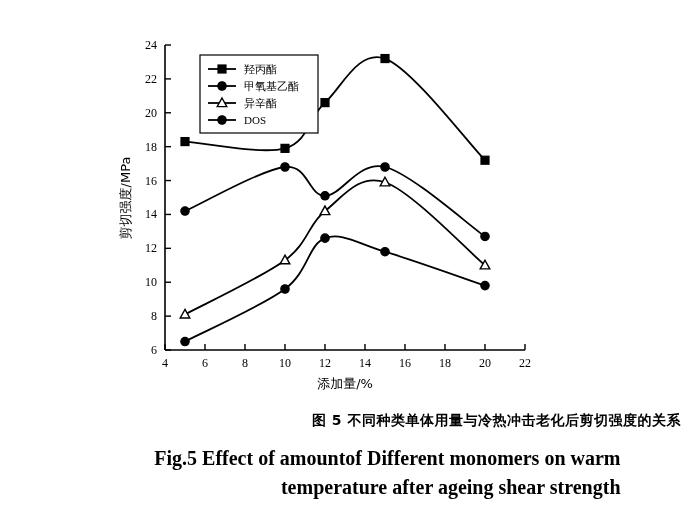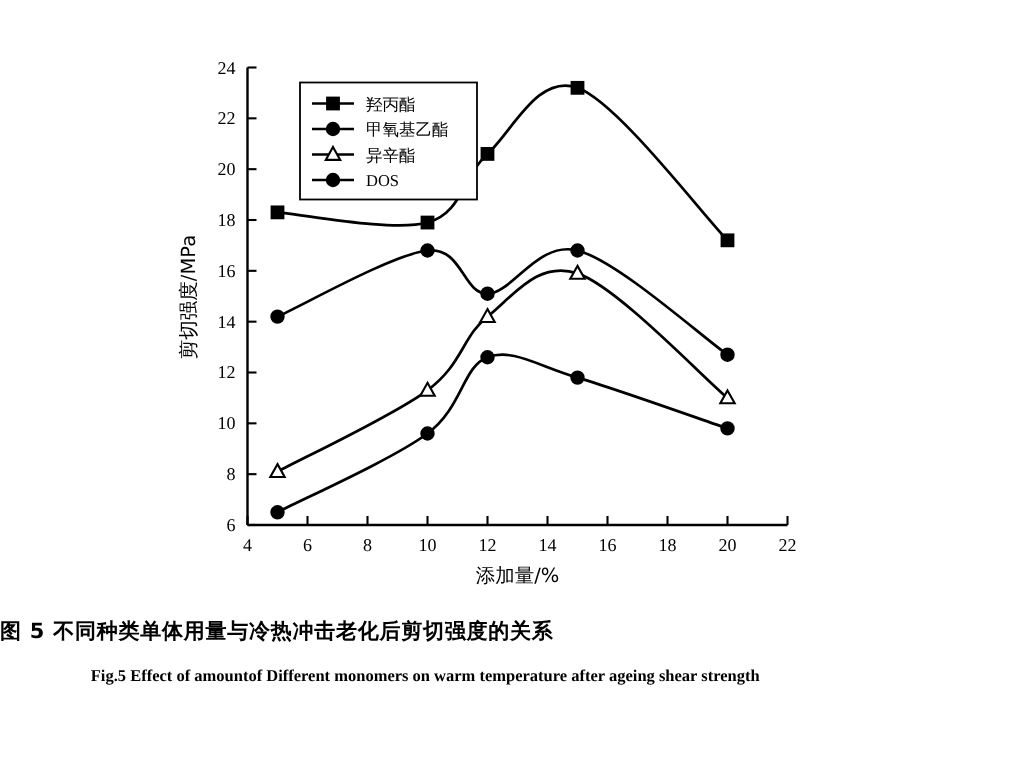--- a/index.html
+++ b/index.html
@@ -76,32 +76,32 @@
   .marker-open {
     fill: #ffffff;
     stroke: #000000;
     stroke-width: 1.4;
   }
   #caption {
     position: absolute;
     left: 0;
     top: 400px;
     width: 681px;
-    text-align: left;
+    text-align: right;
   }
   .cap-cn {
     font-family: "DejaVu Sans", sans-serif;
     font-size: 14px;
     font-weight: bold;
     margin: 12px 0 0 0;
     letter-spacing: 0.5px;
   }
   .cap-en {
     font-family: "Liberation Serif", serif;
-    font-size: 11px;
+    font-size: 20px;
     font-weight: bold;
     margin: 14px auto 0 auto;
     width: 560px;
     line-height: 1.45;
   }
 </style>
 </head>
 <body>
 
 <div id="page">

